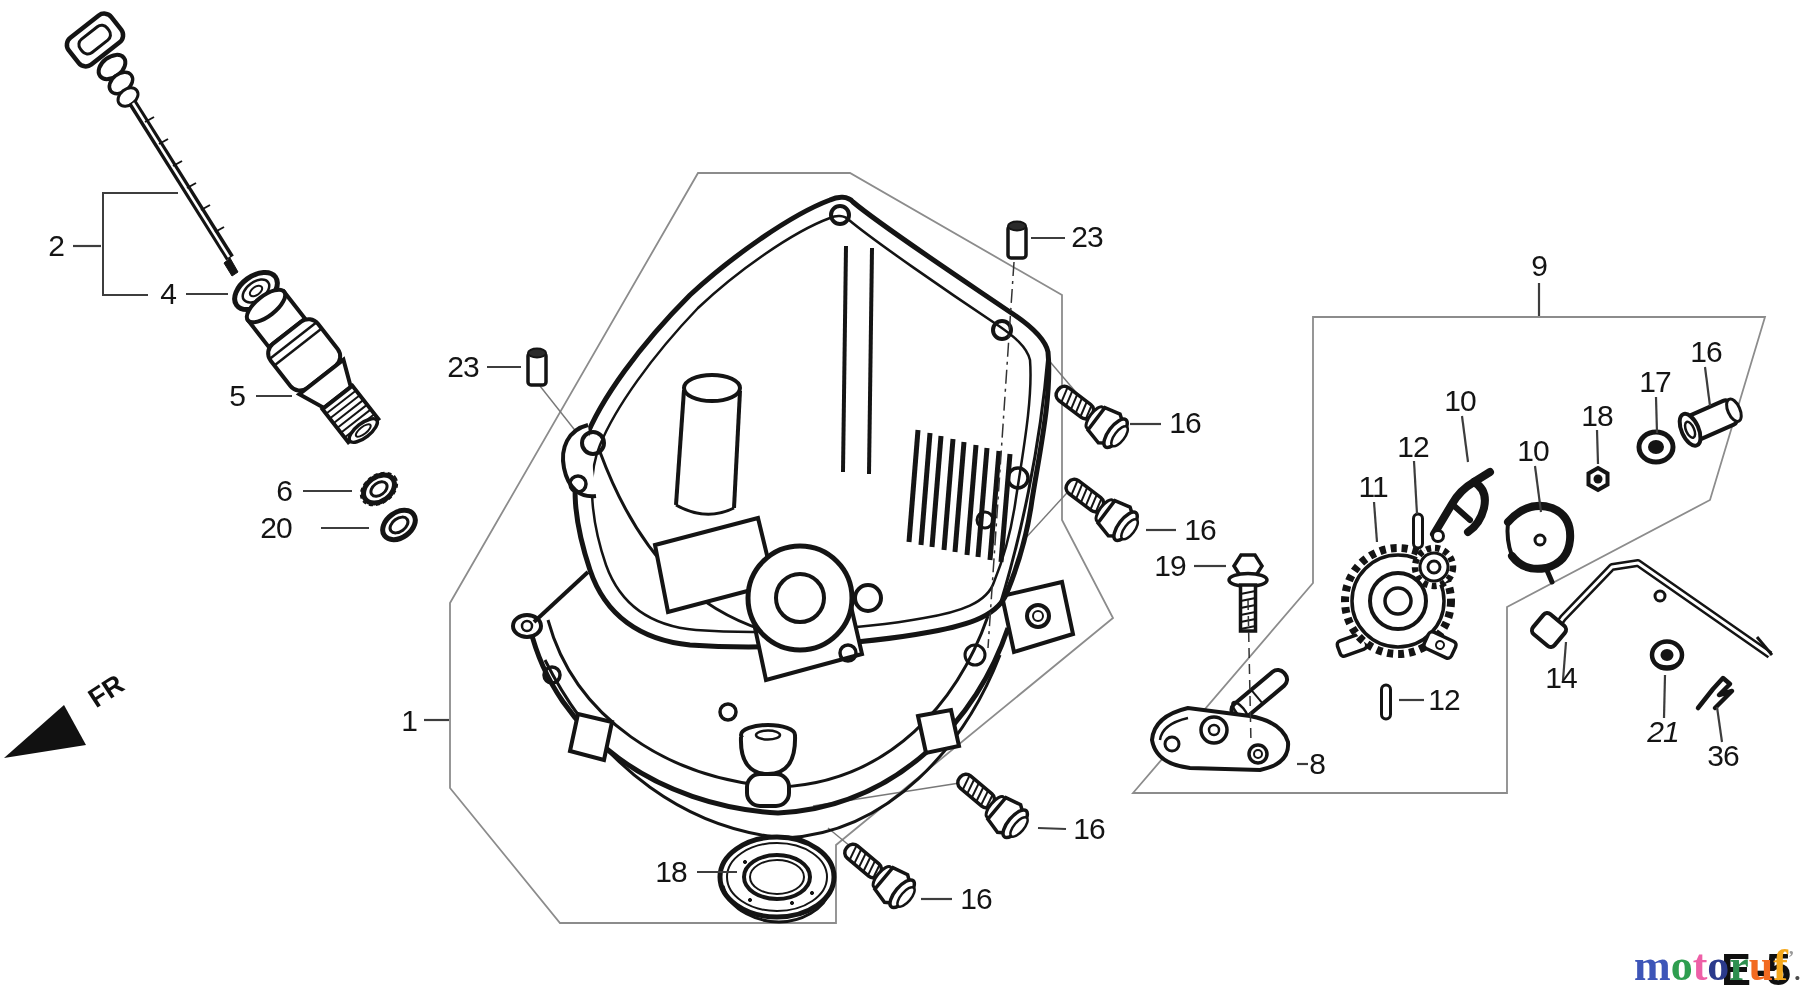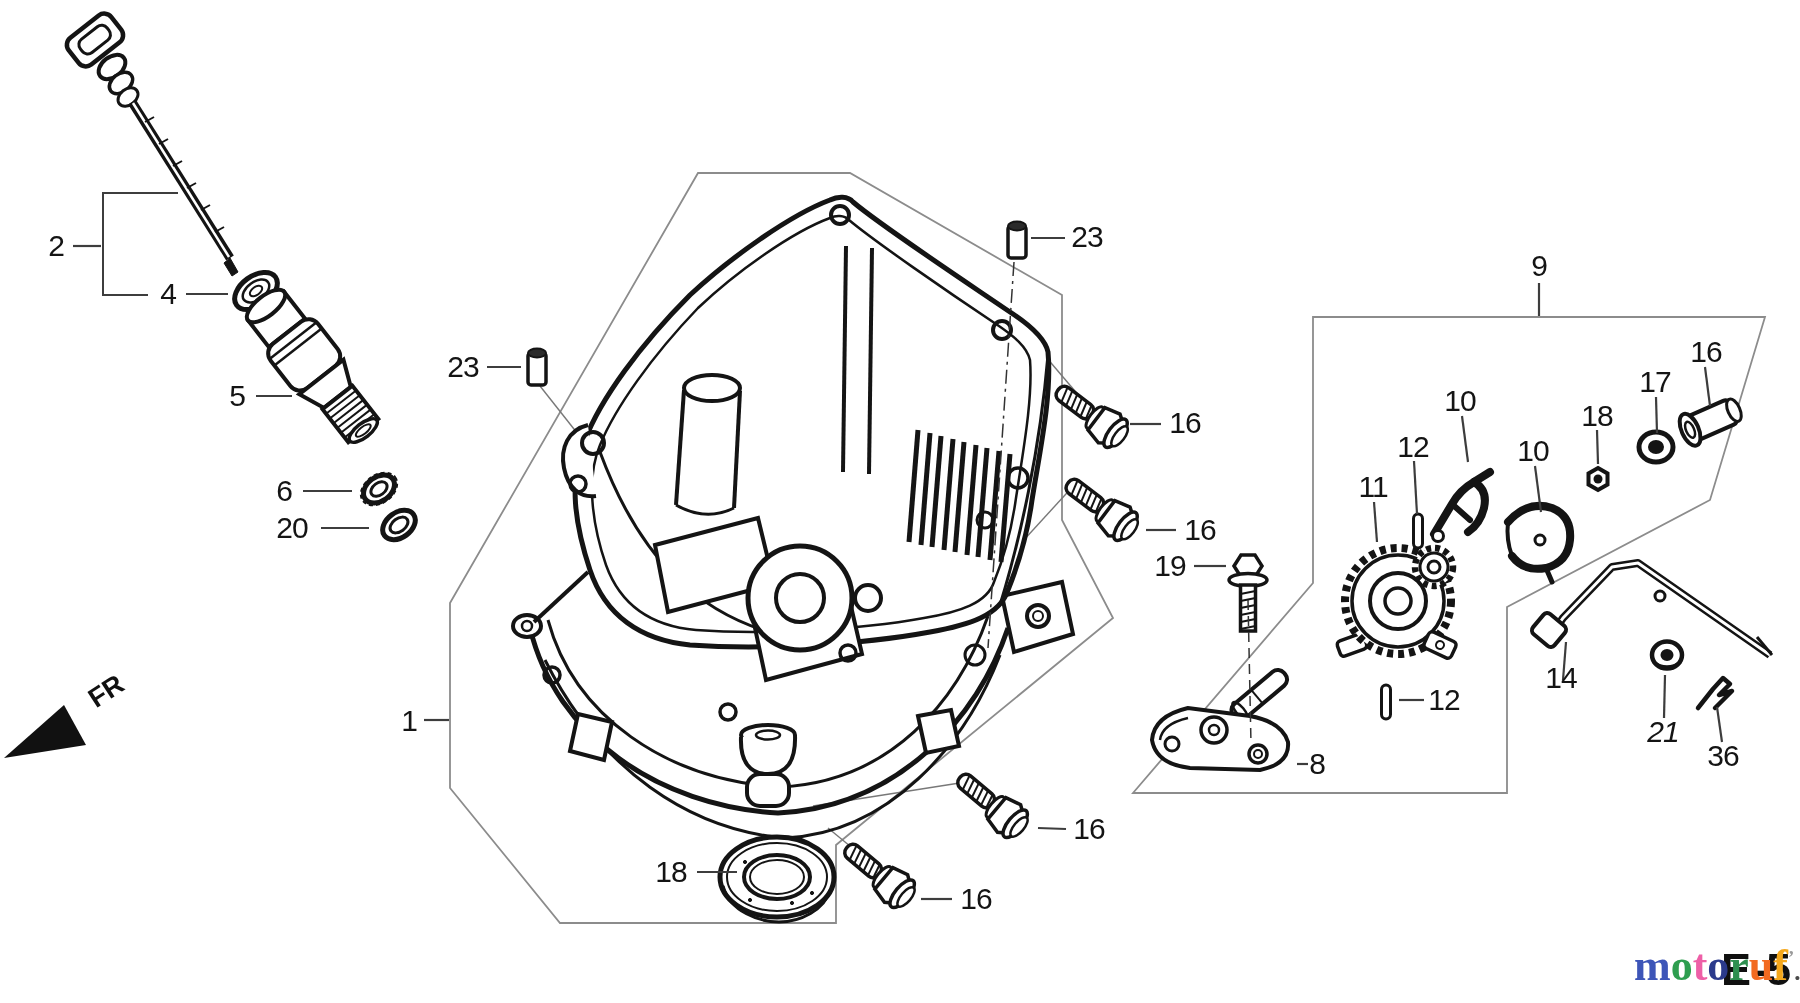--- a/index.html
+++ b/index.html
@@ -348,21 +348,21 @@
 
   <polygon points="4,758 64,705 86,745" fill="#111"></polygon>
 </svg>
 
 <div id="labels-layer">
       <div class="part-label" style="left: 409px; top: 721px;">1</div>
       <div class="part-label" style="left: 56px; top: 246px;">2</div>
       <div class="part-label" style="left: 168px; top: 294px;">4</div>
       <div class="part-label" style="left: 237px; top: 396px;">5</div>
       <div class="part-label" style="left: 284px; top: 491px;">6</div>
-      <div class="part-label" style="left: 292px; top: 528px; text-align: right;">20</div>
+      <div class="part-label" style="left: 276px; top: 528px; text-align: right;">20</div>
       <div class="part-label" style="left: 463px; top: 367px;">23</div>
       <div class="part-label" style="left: 1087px; top: 237px;">23</div>
       <div class="part-label" style="left: 1185px; top: 423px;">16</div>
       <div class="part-label" style="left: 1200px; top: 530px;">16</div>
       <div class="part-label" style="left: 1170px; top: 566px;">19</div>
       <div class="part-label" style="left: 1089px; top: 829px;">16</div>
       <div class="part-label" style="left: 976px; top: 899px;">16</div>
       <div class="part-label" style="left: 671px; top: 872px;">18</div>
       <div class="part-label" style="left: 1317px; top: 764px;">8</div>
       <div class="part-label" style="left: 1539px; top: 266px;">9</div>

